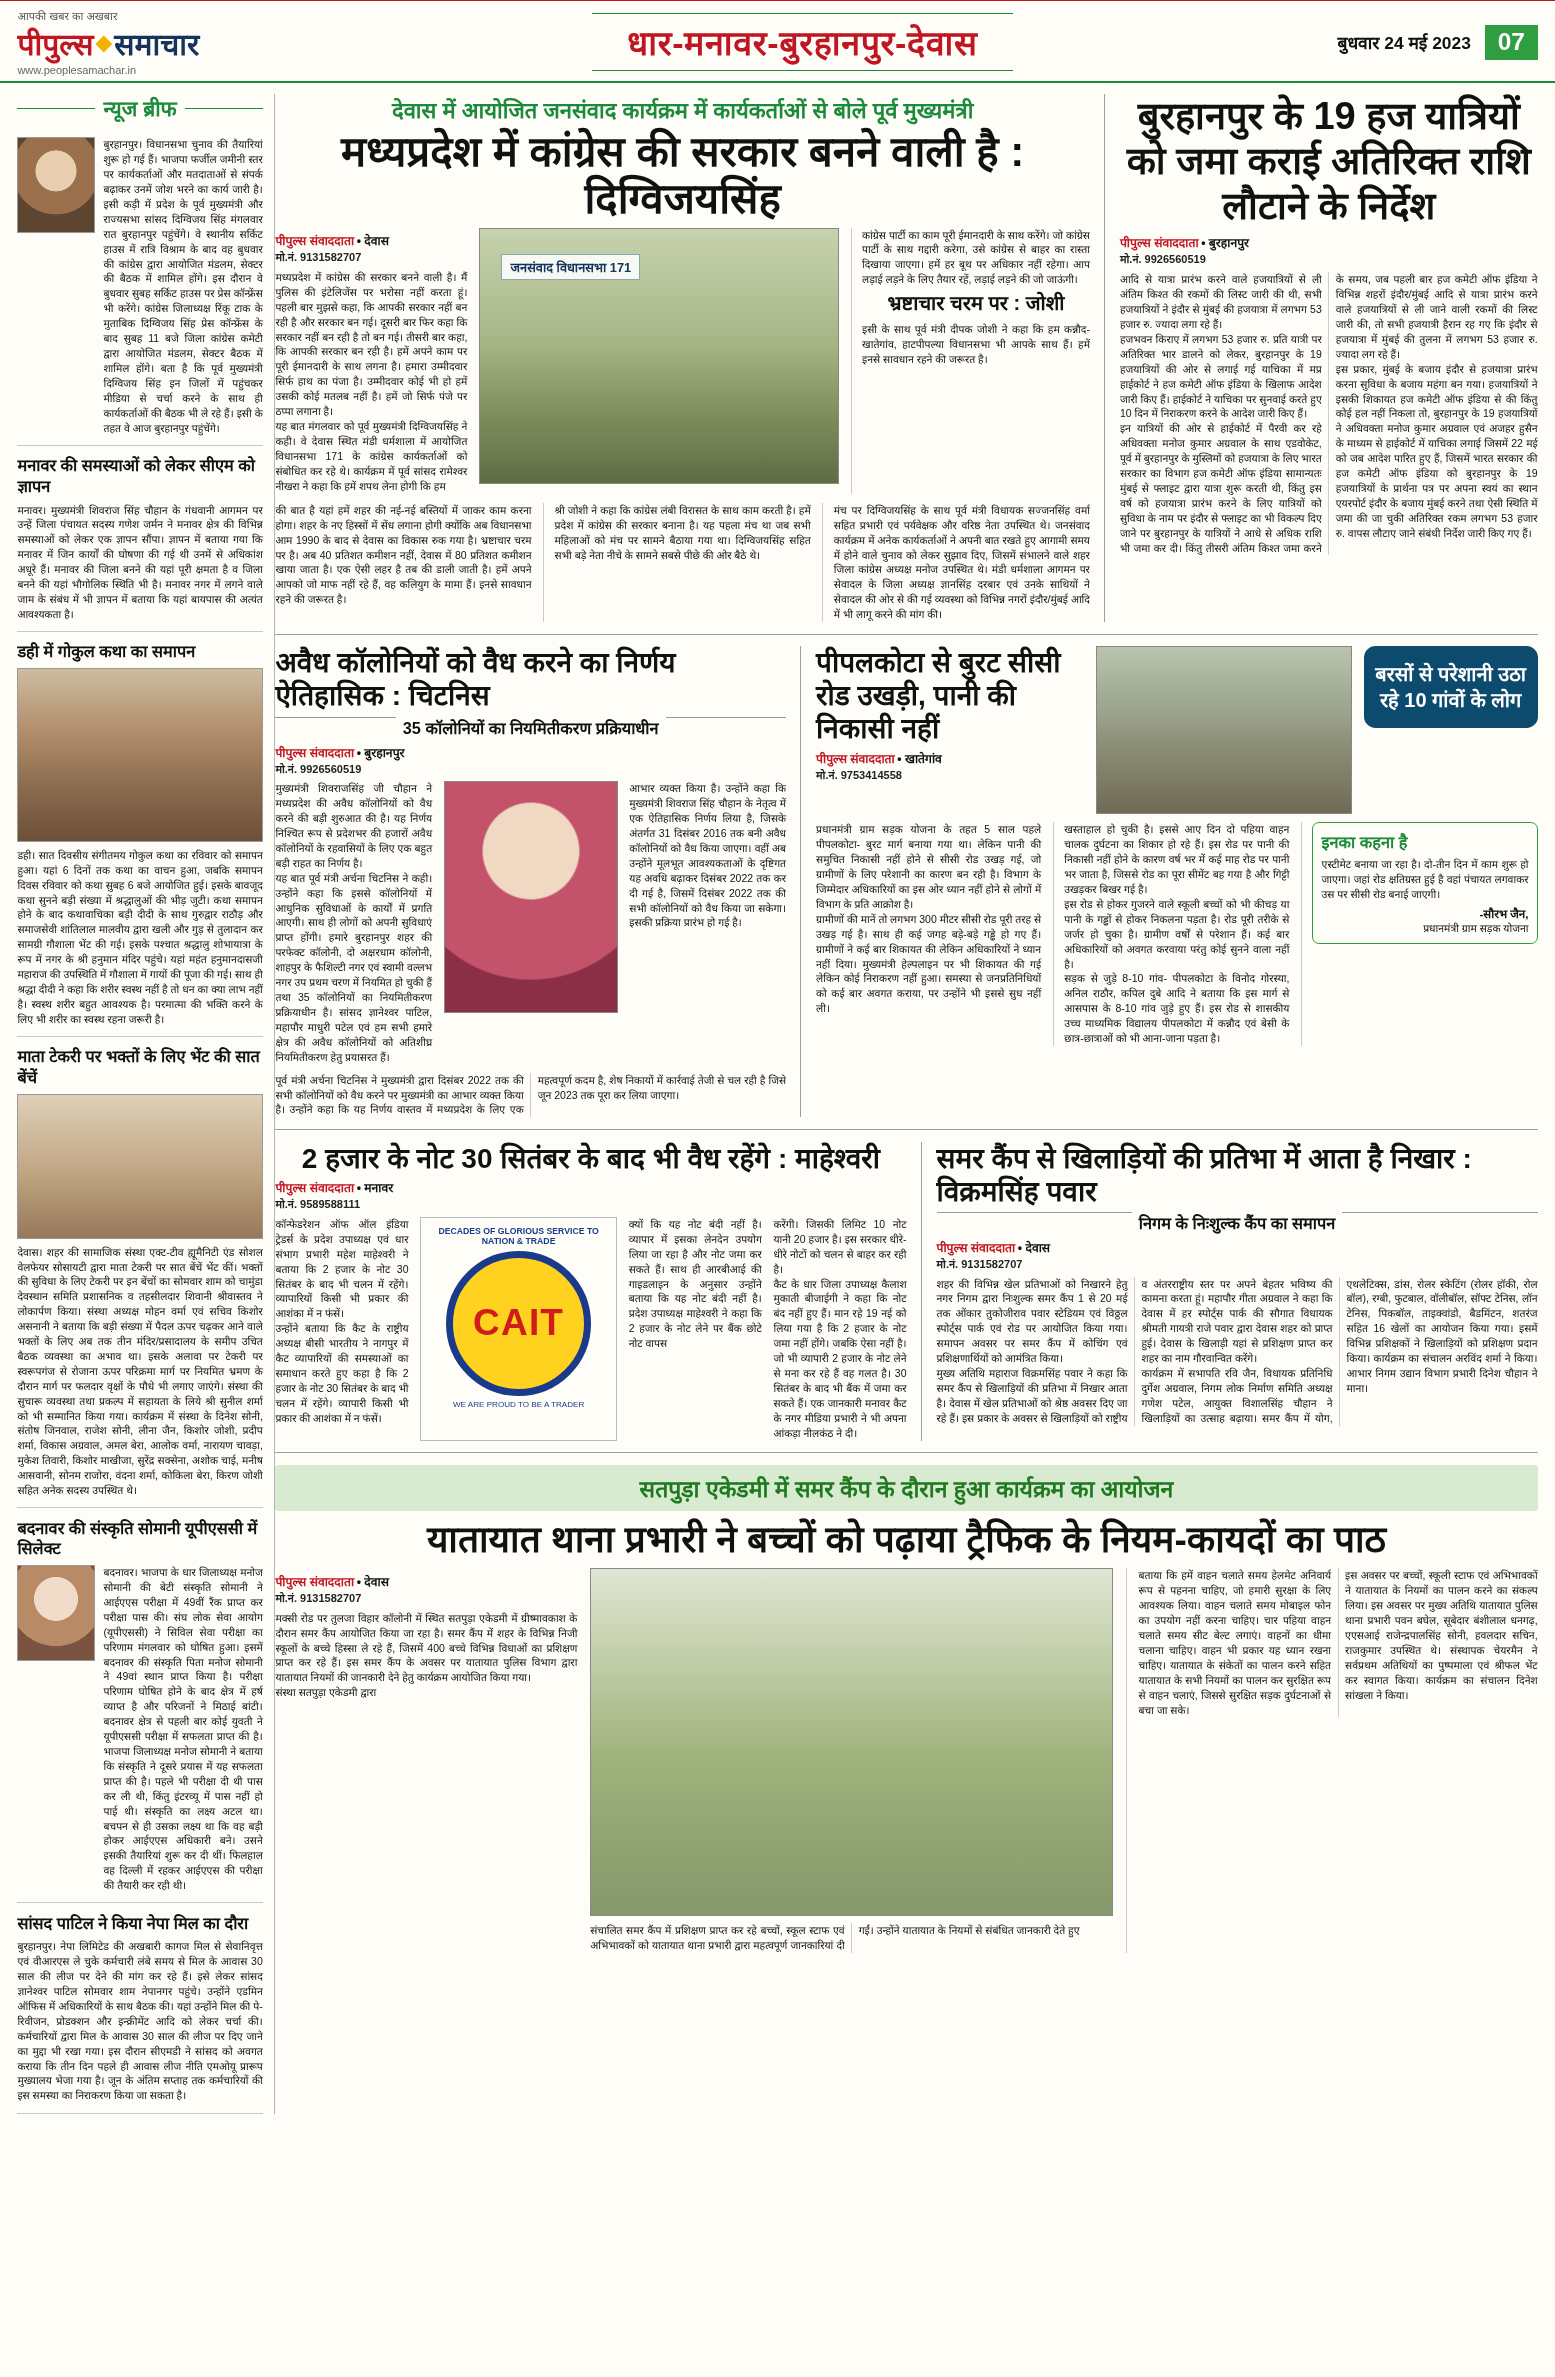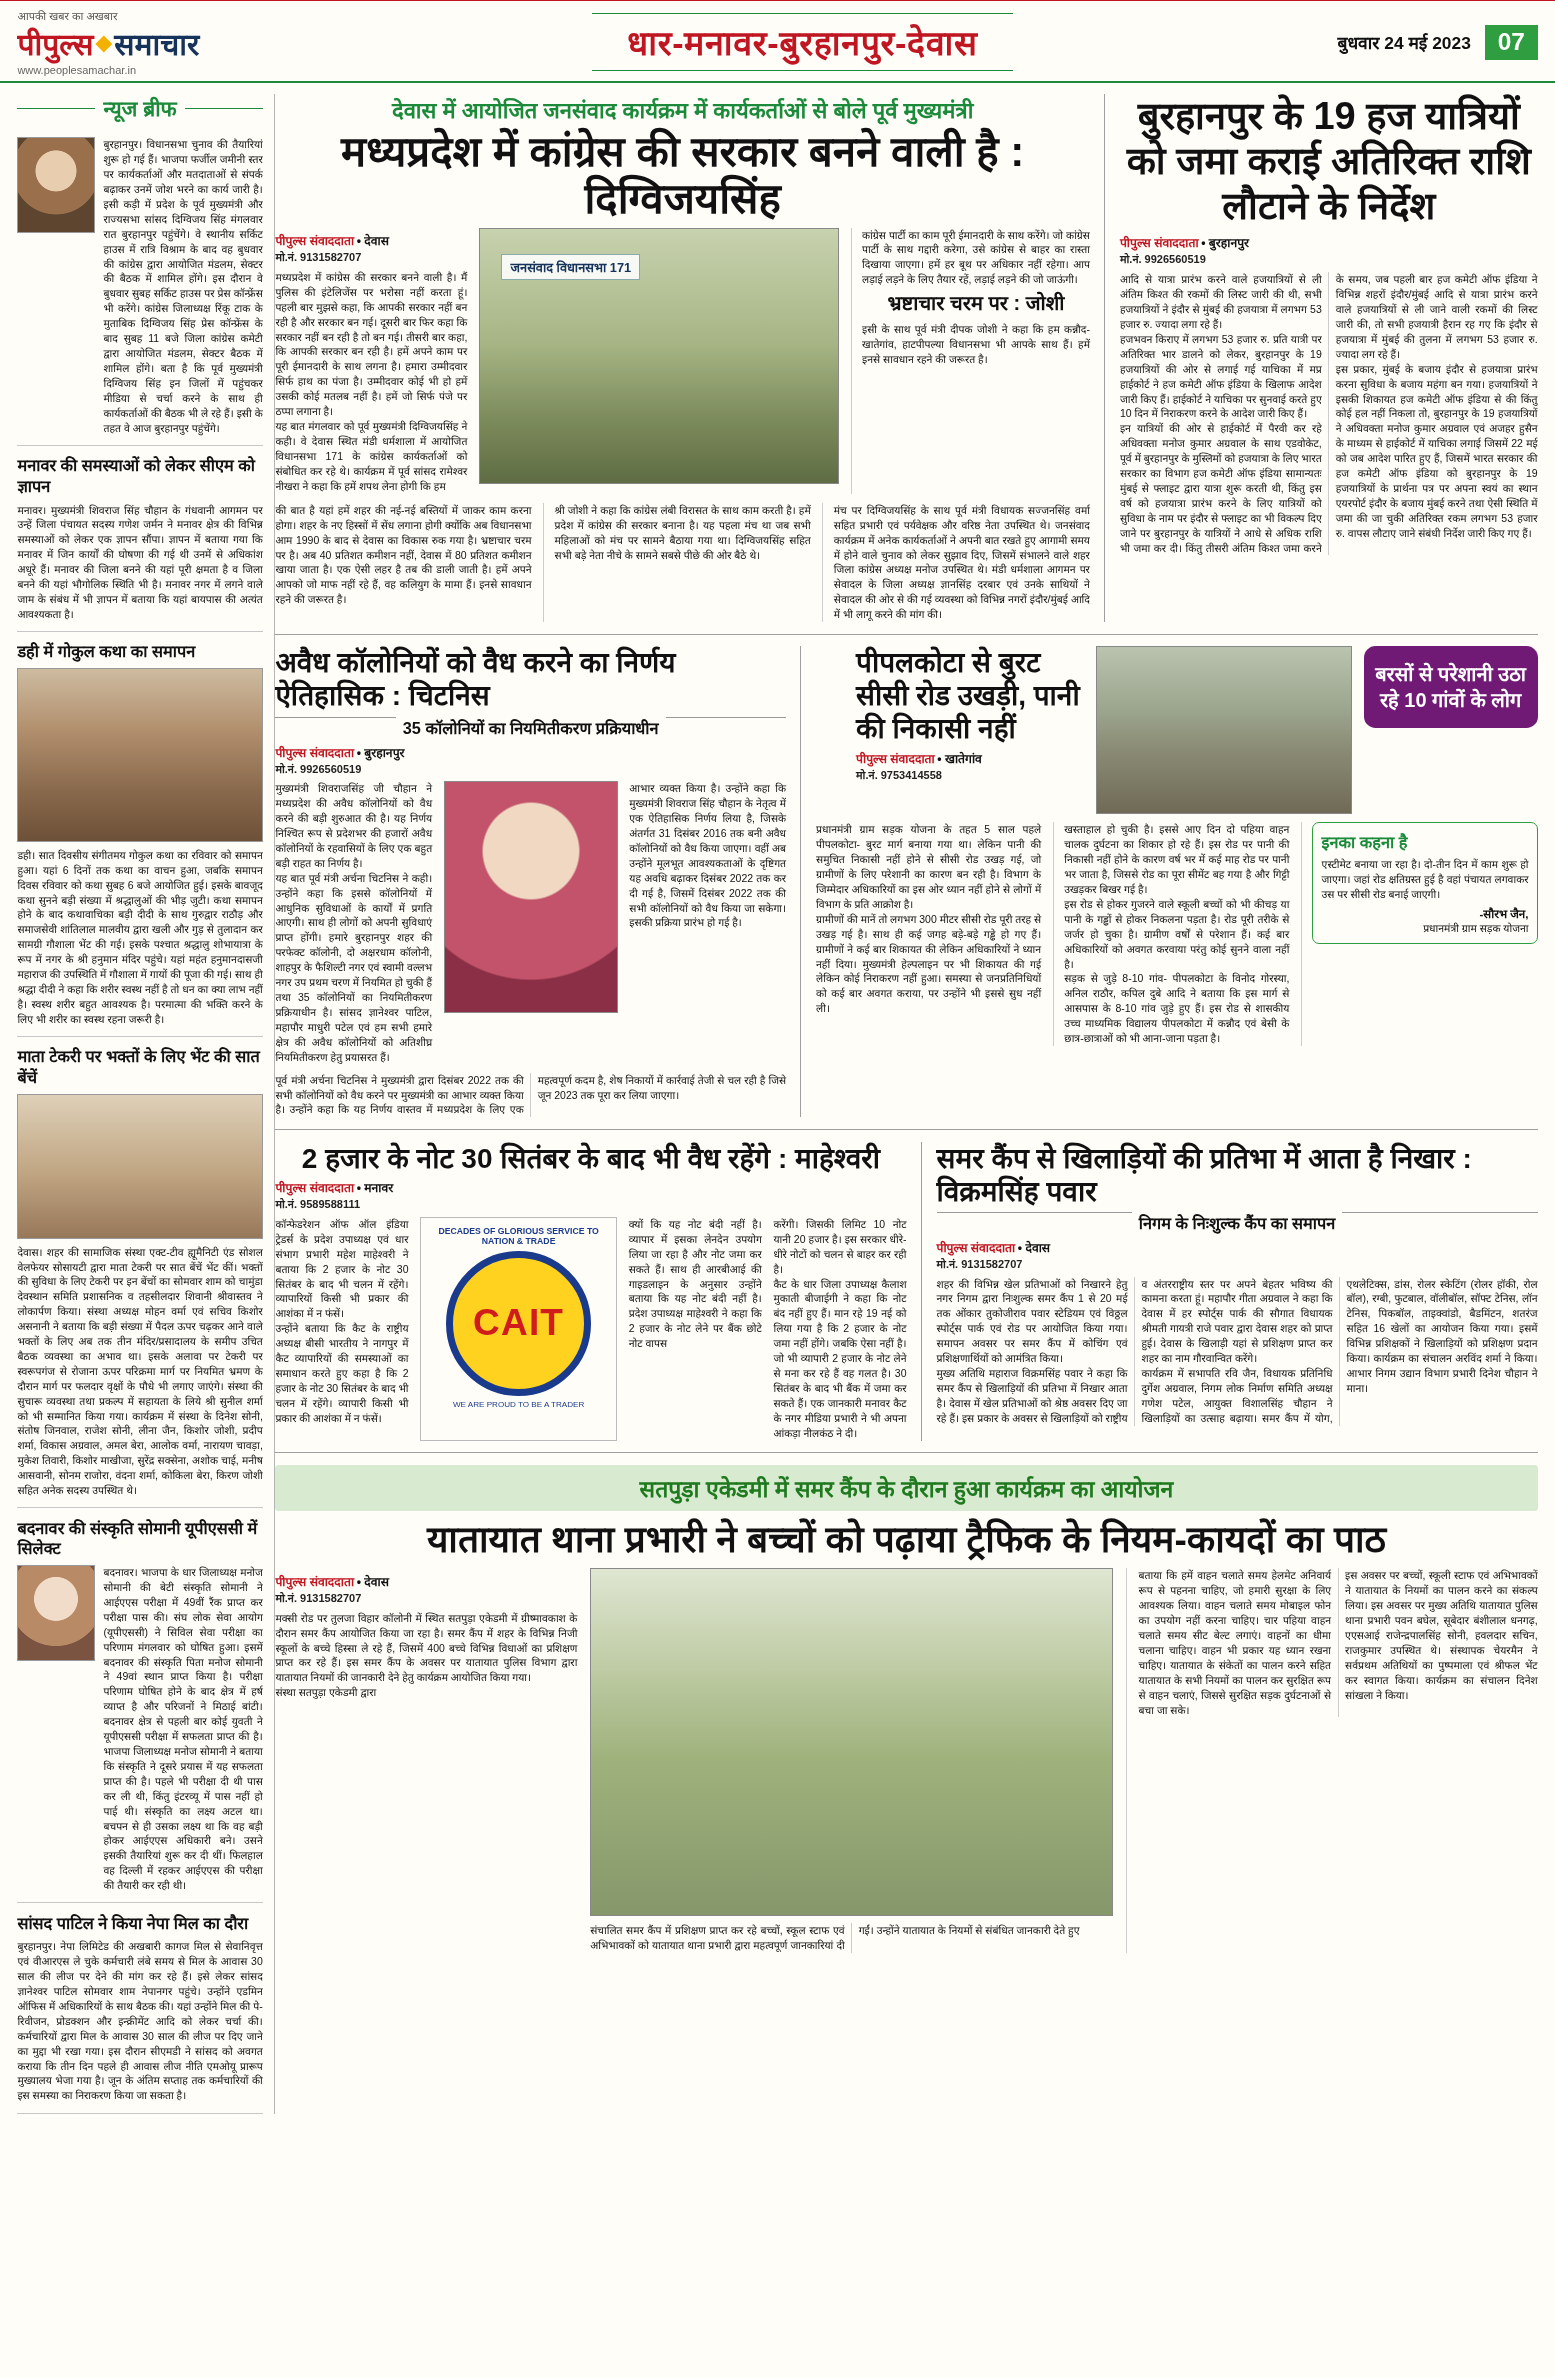--- a/index.html
+++ b/index.html
@@ -84,24 +84,24 @@
   .rowB { display:flex; gap:15px; border-bottom:0.6px solid #9f9f9f; padding:11.6px 0; }
   .colony { flex:0.92; min-width:0; border-right:0.6px solid #9f9f9f; padding-right:14px; }
   .sec-headline { font-size:28px; font-weight:900; line-height:1.18; margin-bottom:4.6px; }
   .sub-rule { display:flex; gap:7px; margin:4.6px 0; }
   .sub-rule::before, .sub-rule::after { content:""; flex:1; border-top:0.6px solid #999; }
   .sub-rule span { font-size:16.3px; font-weight:bold; }
   .colony-mid { display:flex; gap:11.6px; }
   .colony-photo { width:174px; height:232px; flex-shrink:0; border:0.6px solid #888; }
 
   .road { flex:1.3; min-width:0; display:flex; flex-direction:column; }
-  .road-top { display:flex; gap:11.6px;margin-left:40px; }
+  .road-top { display:flex; gap:11.6px; }
   .road-title-blk { flex:1; min-width:0; }
   .road-photo { width:256px; height:168px; flex-shrink:0; border:0.6px solid #888; }
-  .badge-green { width:174px; flex-shrink:0; background:#701a75; color:#fff; border-radius:11.6px;
+  .badge-green { width:174px; flex-shrink:0; background:#0c4a6e; color:#fff; border-radius:11.6px;
                  font-weight:900; font-size:20px; text-align:center; padding:15px 10.5px; line-height:1.3;
                  align-self:flex-start; }
   .road-body { display:flex; gap:11.6px; margin-top:8.1px; }
   .road-body > div { flex:1; min-width:0; }
   .road-body > div + div { border-left:0.6px solid #ccc; padding-left:10.5px; }
   .quote-box { border:1.2px solid #2f9e41; border-radius:7px; padding:8.1px; margin-bottom:5.8px; }
   .quote-title { color:#1b8a3a; font-weight:900; font-size:16.3px; margin-bottom:3.5px; }
   .quote-author { font-weight:900; font-size:11.6px; text-align:right; margin-top:4.6px; }
   .quote-role { font-size:10.5px; text-align:right; }
 

